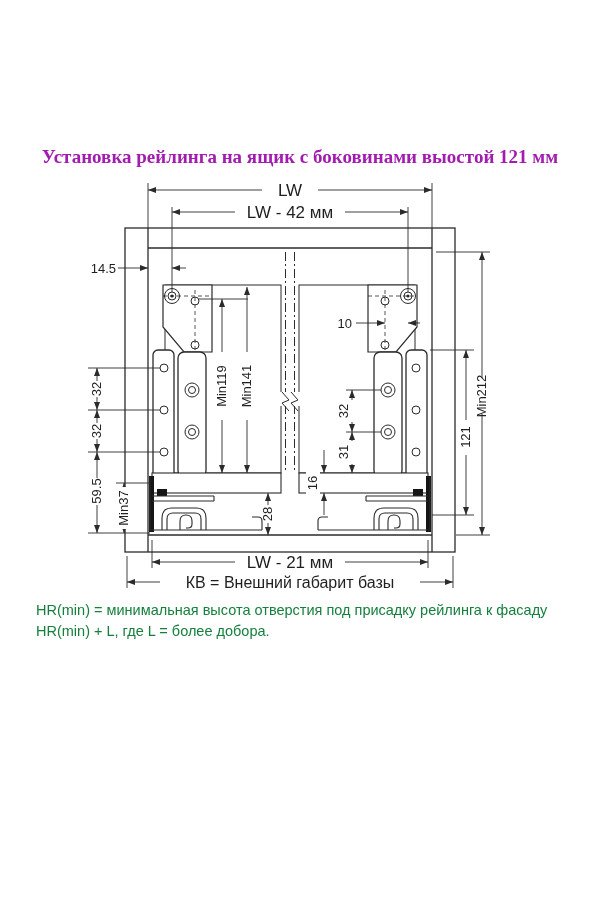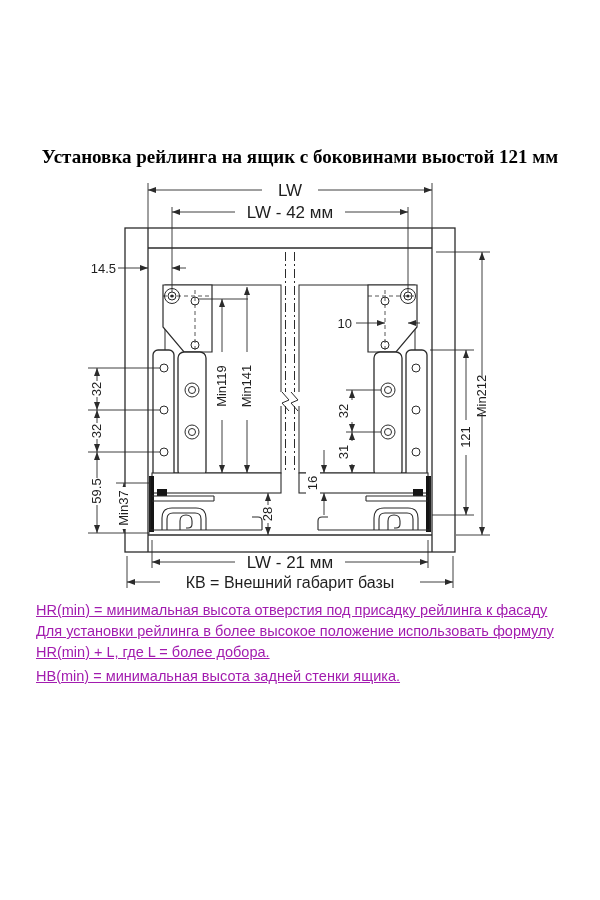--- a/index.html
+++ b/index.html
@@ -1,21 +1,21 @@
 <!DOCTYPE html>
 <html><head>
 <meta charset="utf-8">
 <style>
   html,body{margin:0;padding:0;background:#ffffff;}
   .page{position:relative;width:600px;height:900px;background:#ffffff;overflow:hidden;
         font-family:"Liberation Sans",sans-serif;color:#1f1f1f;}
   .title{position:absolute;left:0;top:146px;width:600px;text-align:center;
          font-family:"Liberation Serif",serif;font-weight:bold;font-size:19px;
-         color:#000000;white-space:nowrap;}
-  .notes{position:absolute;left:36px;width:545px;font-size:14.5px;line-height:21px;color:#a21caf;text-decoration:underline;}
+         color:#a21caf;white-space:nowrap;}
+  .notes{position:absolute;left:36px;width:545px;font-size:14.5px;line-height:21px;color:#15803d;}
   .notes div{white-space:nowrap;}
   #note-hr{top:600px;}
   #note-hb{top:666px;}
   svg text{font-family:"Liberation Sans",sans-serif;fill:#1f1f1f;}
   svg .big{font-size:17px;}
   svg .mid{font-size:16px;}
   svg .dim{font-size:13px;}
 </style>
 </head>
 <body>
@@ -251,20 +251,18 @@
       <text class="dim" x="272" y="514" text-anchor="middle" transform="rotate(-90 272 514)">28</text>
       <text class="dim" x="470" y="437" text-anchor="middle" transform="rotate(-90 470 437)">121</text>
       <text class="dim" x="486" y="396" text-anchor="middle" transform="rotate(-90 486 396)">Min212</text>
       <text class="big" x="290" y="568" text-anchor="middle">LW -  21 мм</text>
       <text class="mid" x="290" y="588" text-anchor="middle">КВ = Внешний габарит базы</text>
     </g>
   </svg>
 
   <div class="notes" id="note-hr">
     <div>HR(min) = минимальная высота отверстия под присадку рейлинга к фасаду</div>
-    <div>Для установки рейлинга в более высокое положение использовать формулу</div>
     <div>HR(min) + L,  где L = более добора.</div>
   </div>
   <div class="notes" id="note-hb">
-    <div>HB(min) = минимальная высота задней стенки ящика.</div>
   </div>
 
 </div>
 
 </body></html>

